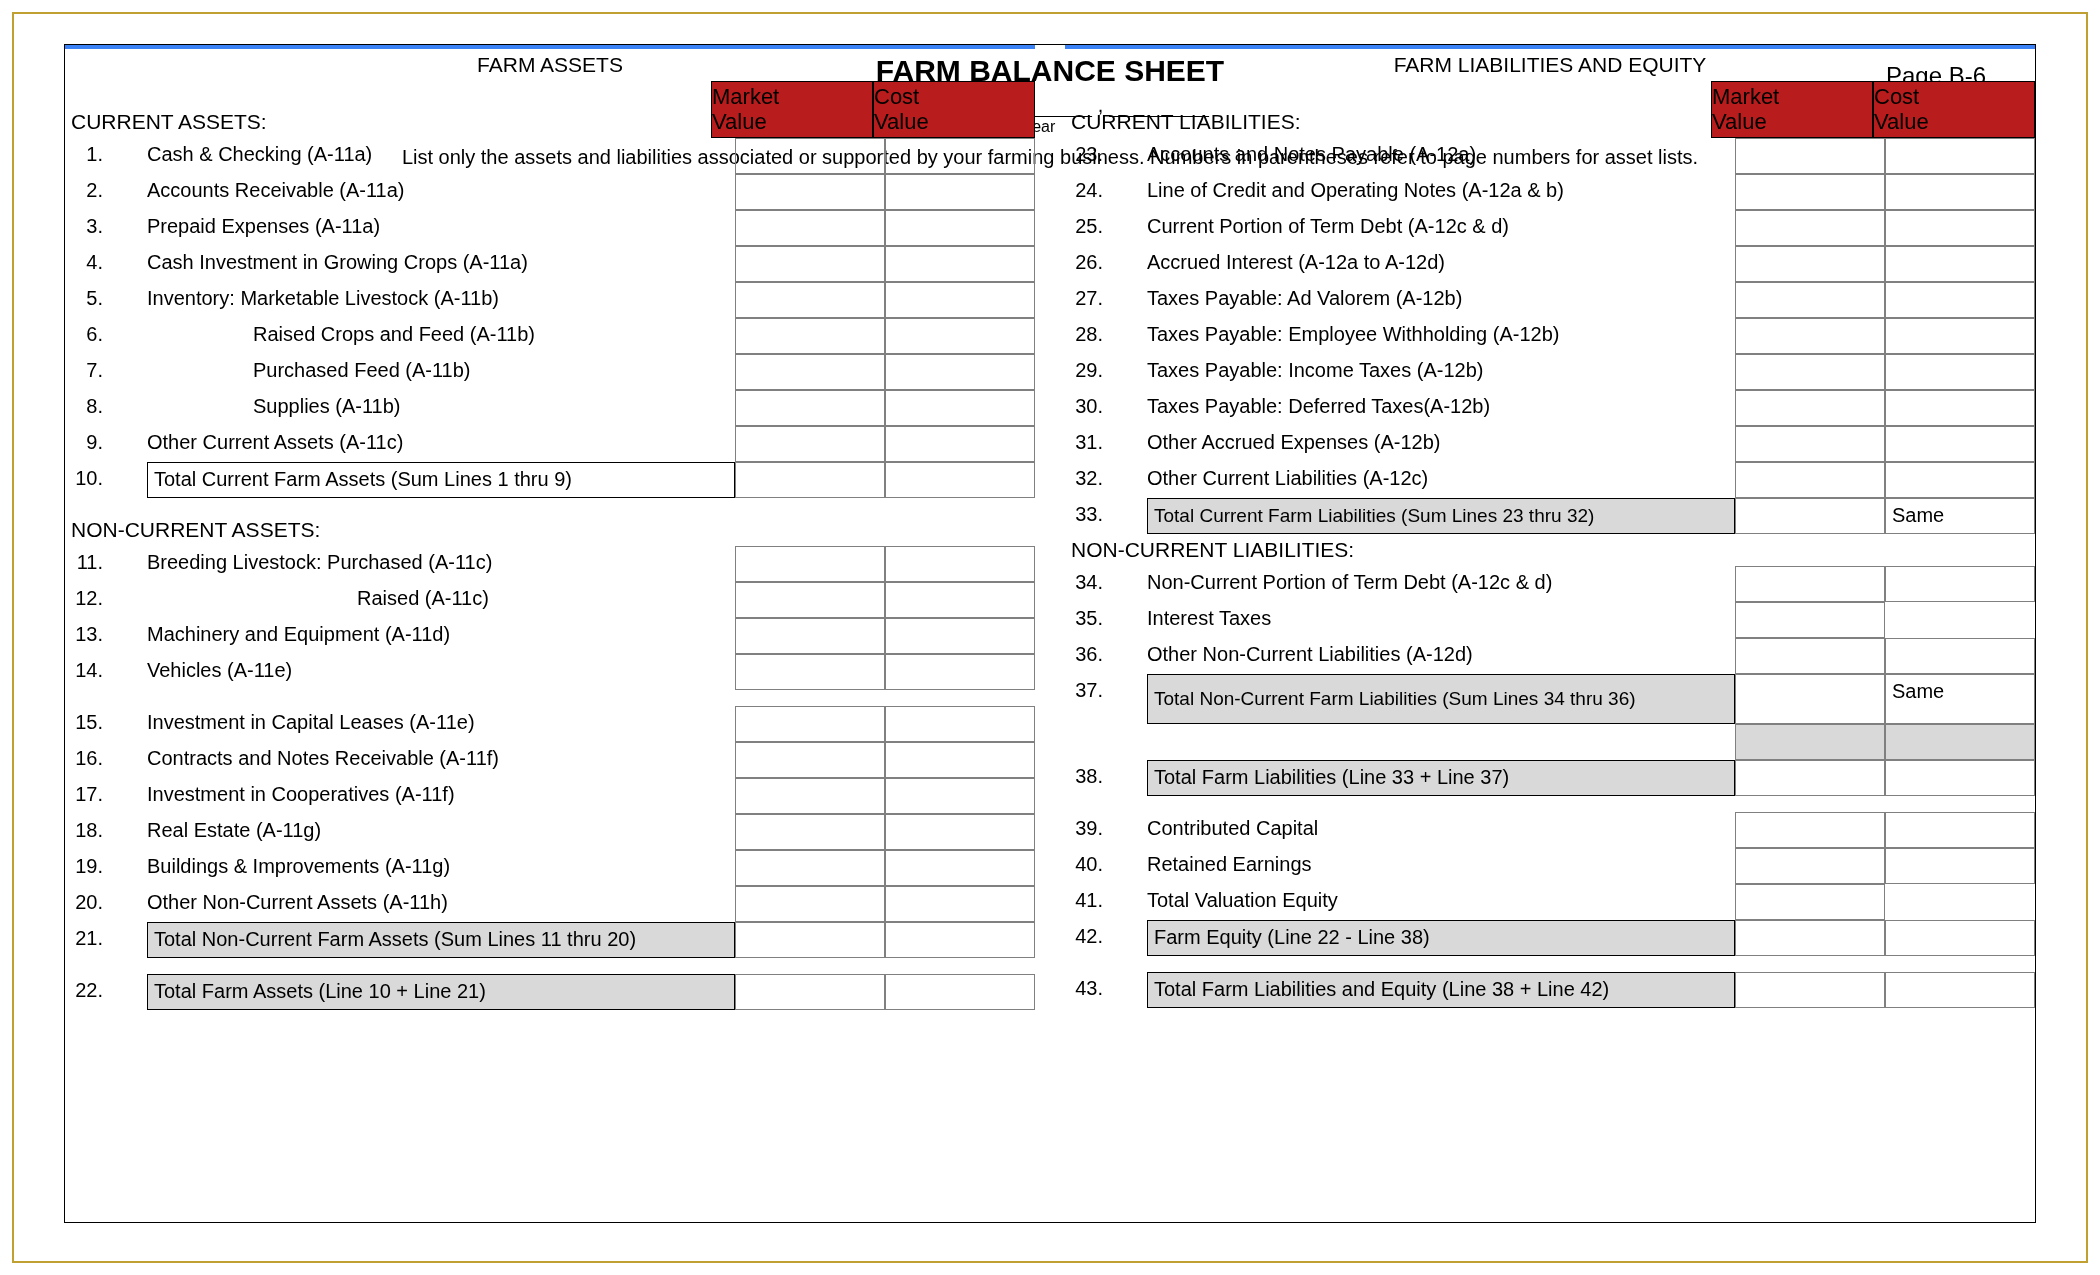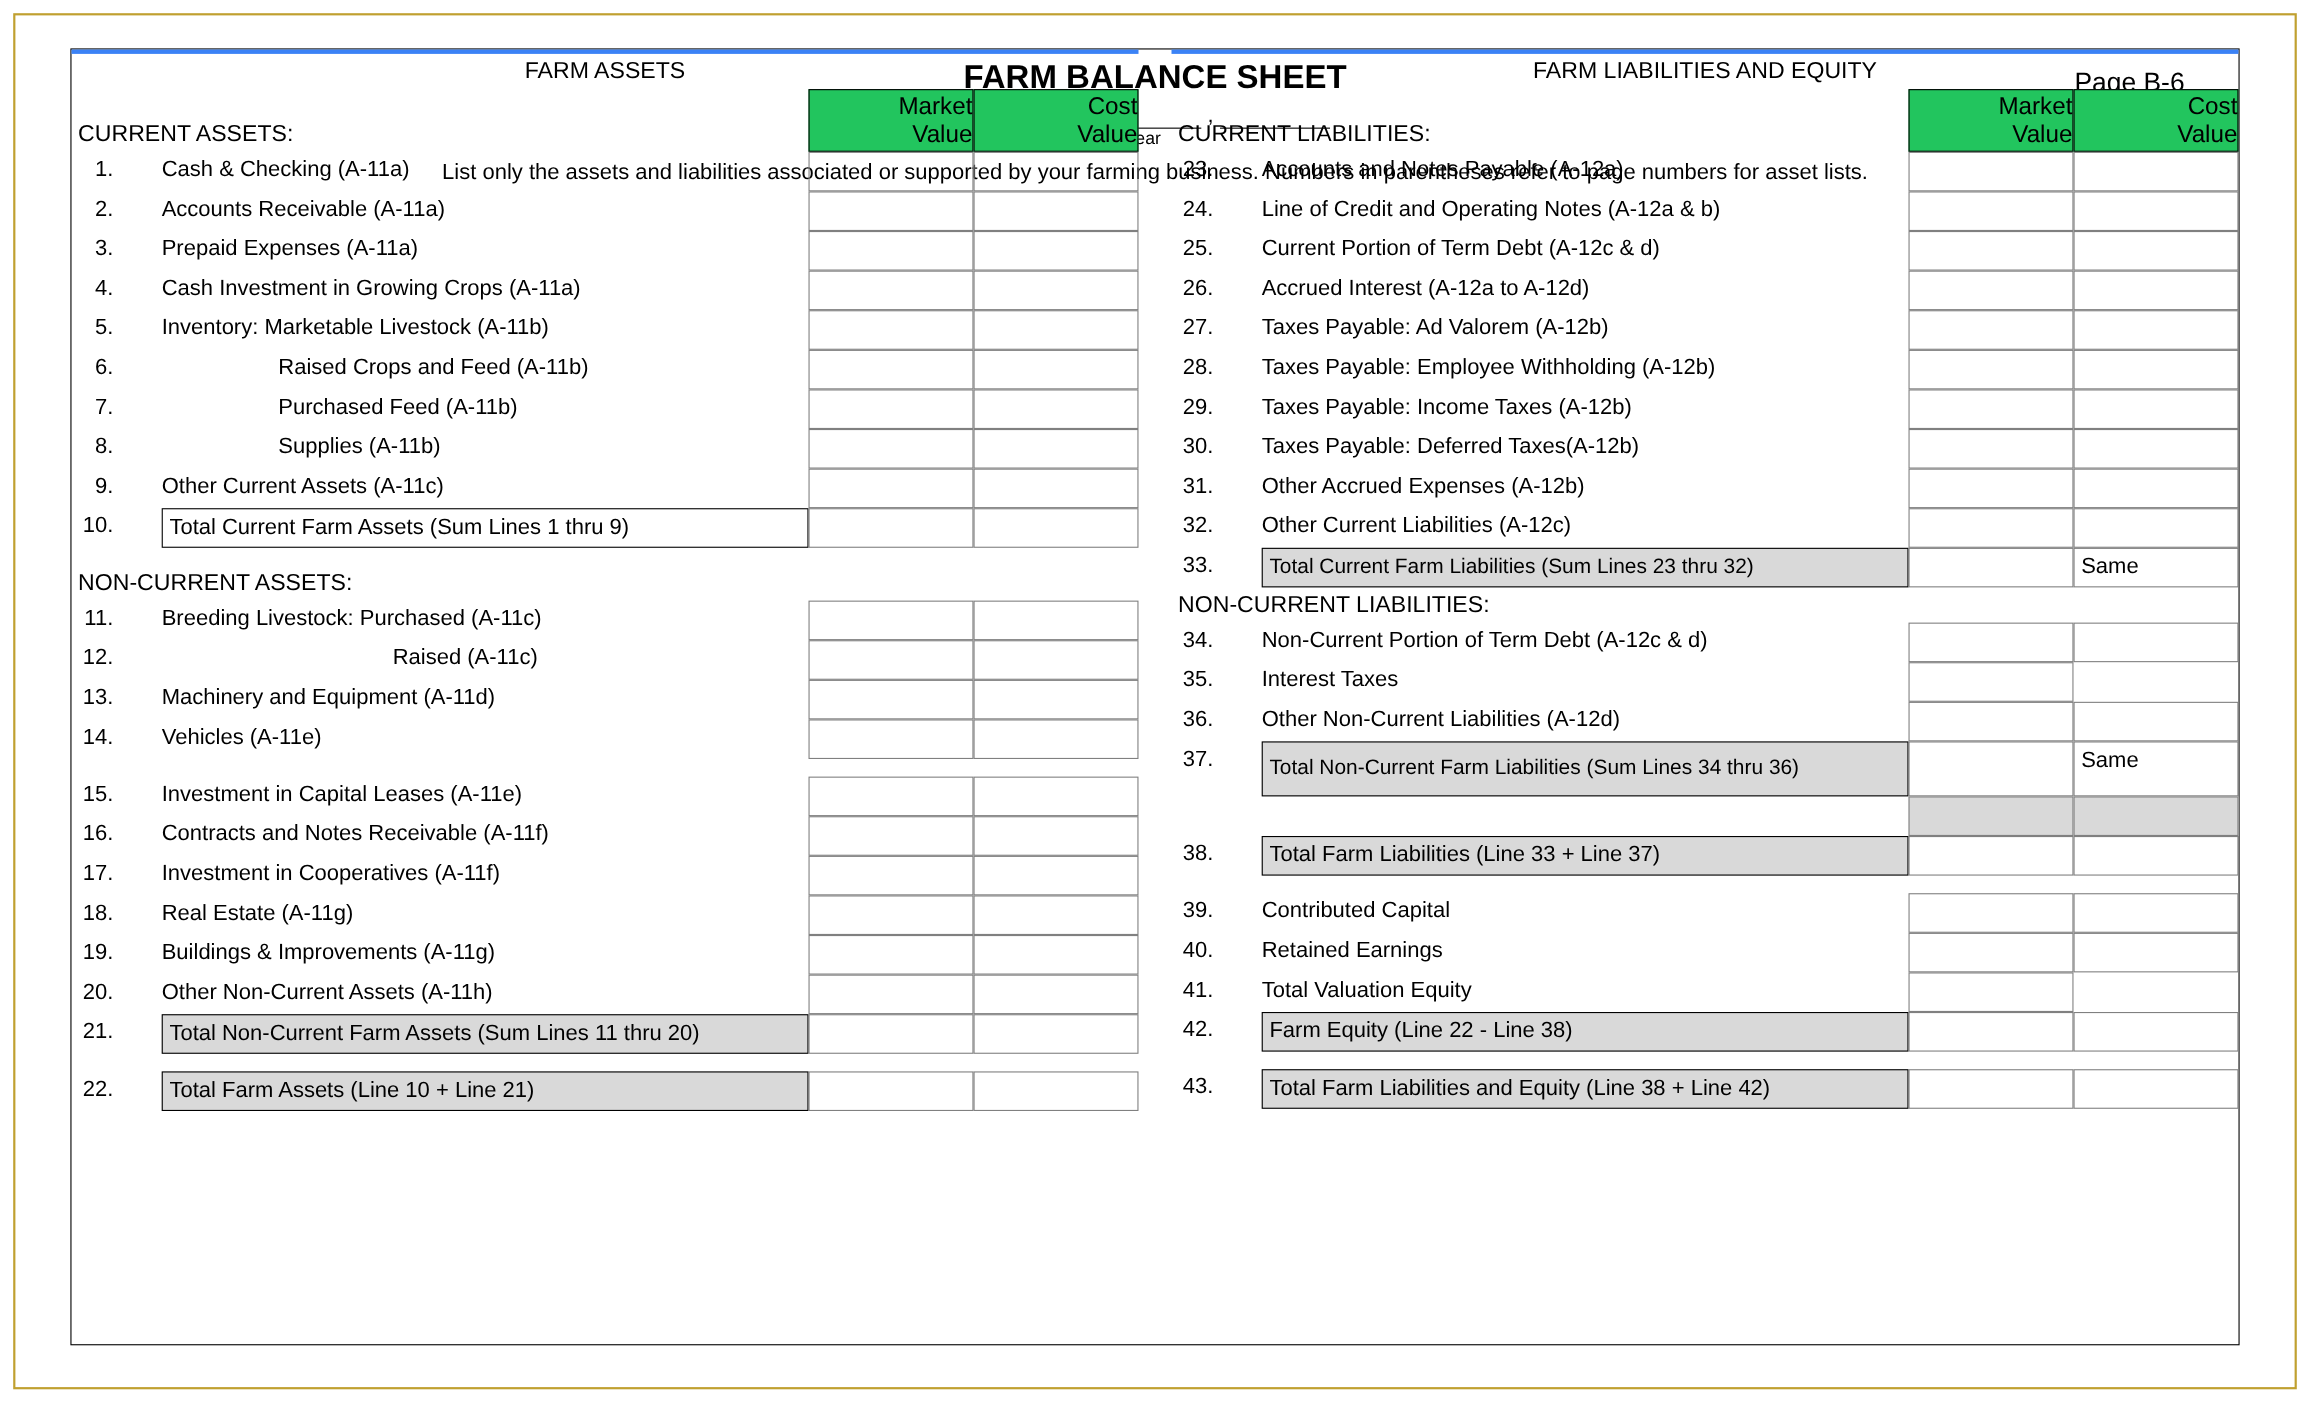--- a/index.html
+++ b/index.html
@@ -60,22 +60,22 @@
     padding: 0 0;
   }
   .col { flex:1; }
   .col-title {
     text-align:center; font-size:21px; padding:4px 0;
     border-top:4px solid #3b82f6;
   }
   .hdr-row { display:flex; align-items:flex-end; }
   .hdr-row .spacer { flex:1; }
   .hdr-cell {
-    width:150px; border:1px solid #000; background:#22c55e;
-    text-align:right; font-size:22px; line-height:1.15;
+    width:162px; border:1px solid #000; background:#b91c1c;
+    text-align:left; font-size:22px; line-height:1.15;
     padding:2px 0;
   }
   .section-label {
     font-size:21px; padding:4px 6px;
   }
   .line {
     display:flex; align-items:stretch; min-height:36px;
   }
   .num {
     width:46px; text-align:right; padding-right:8px;

